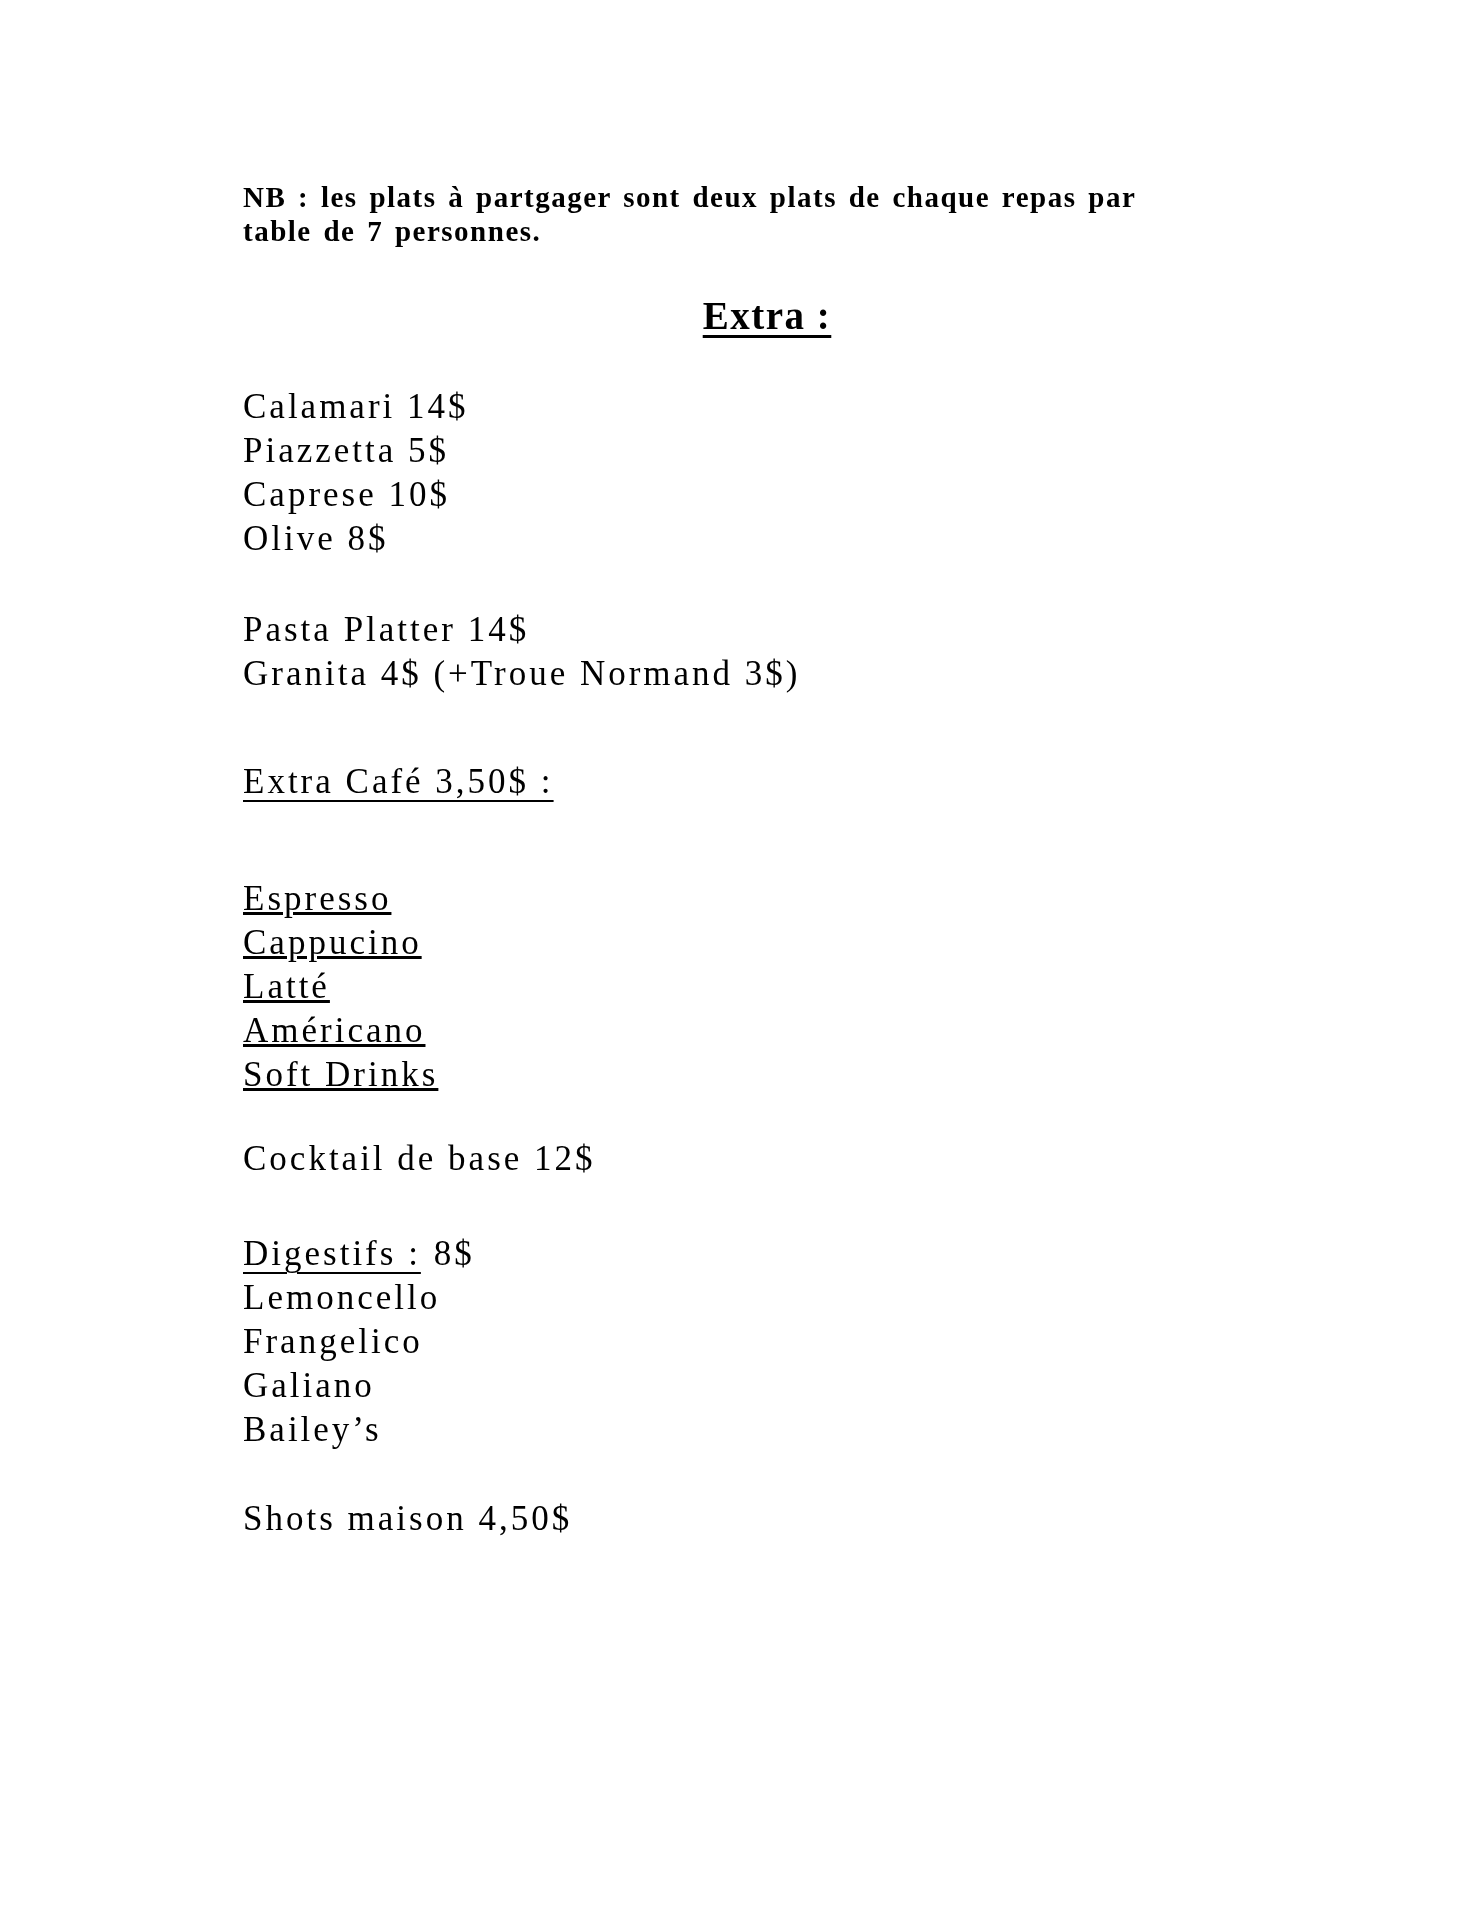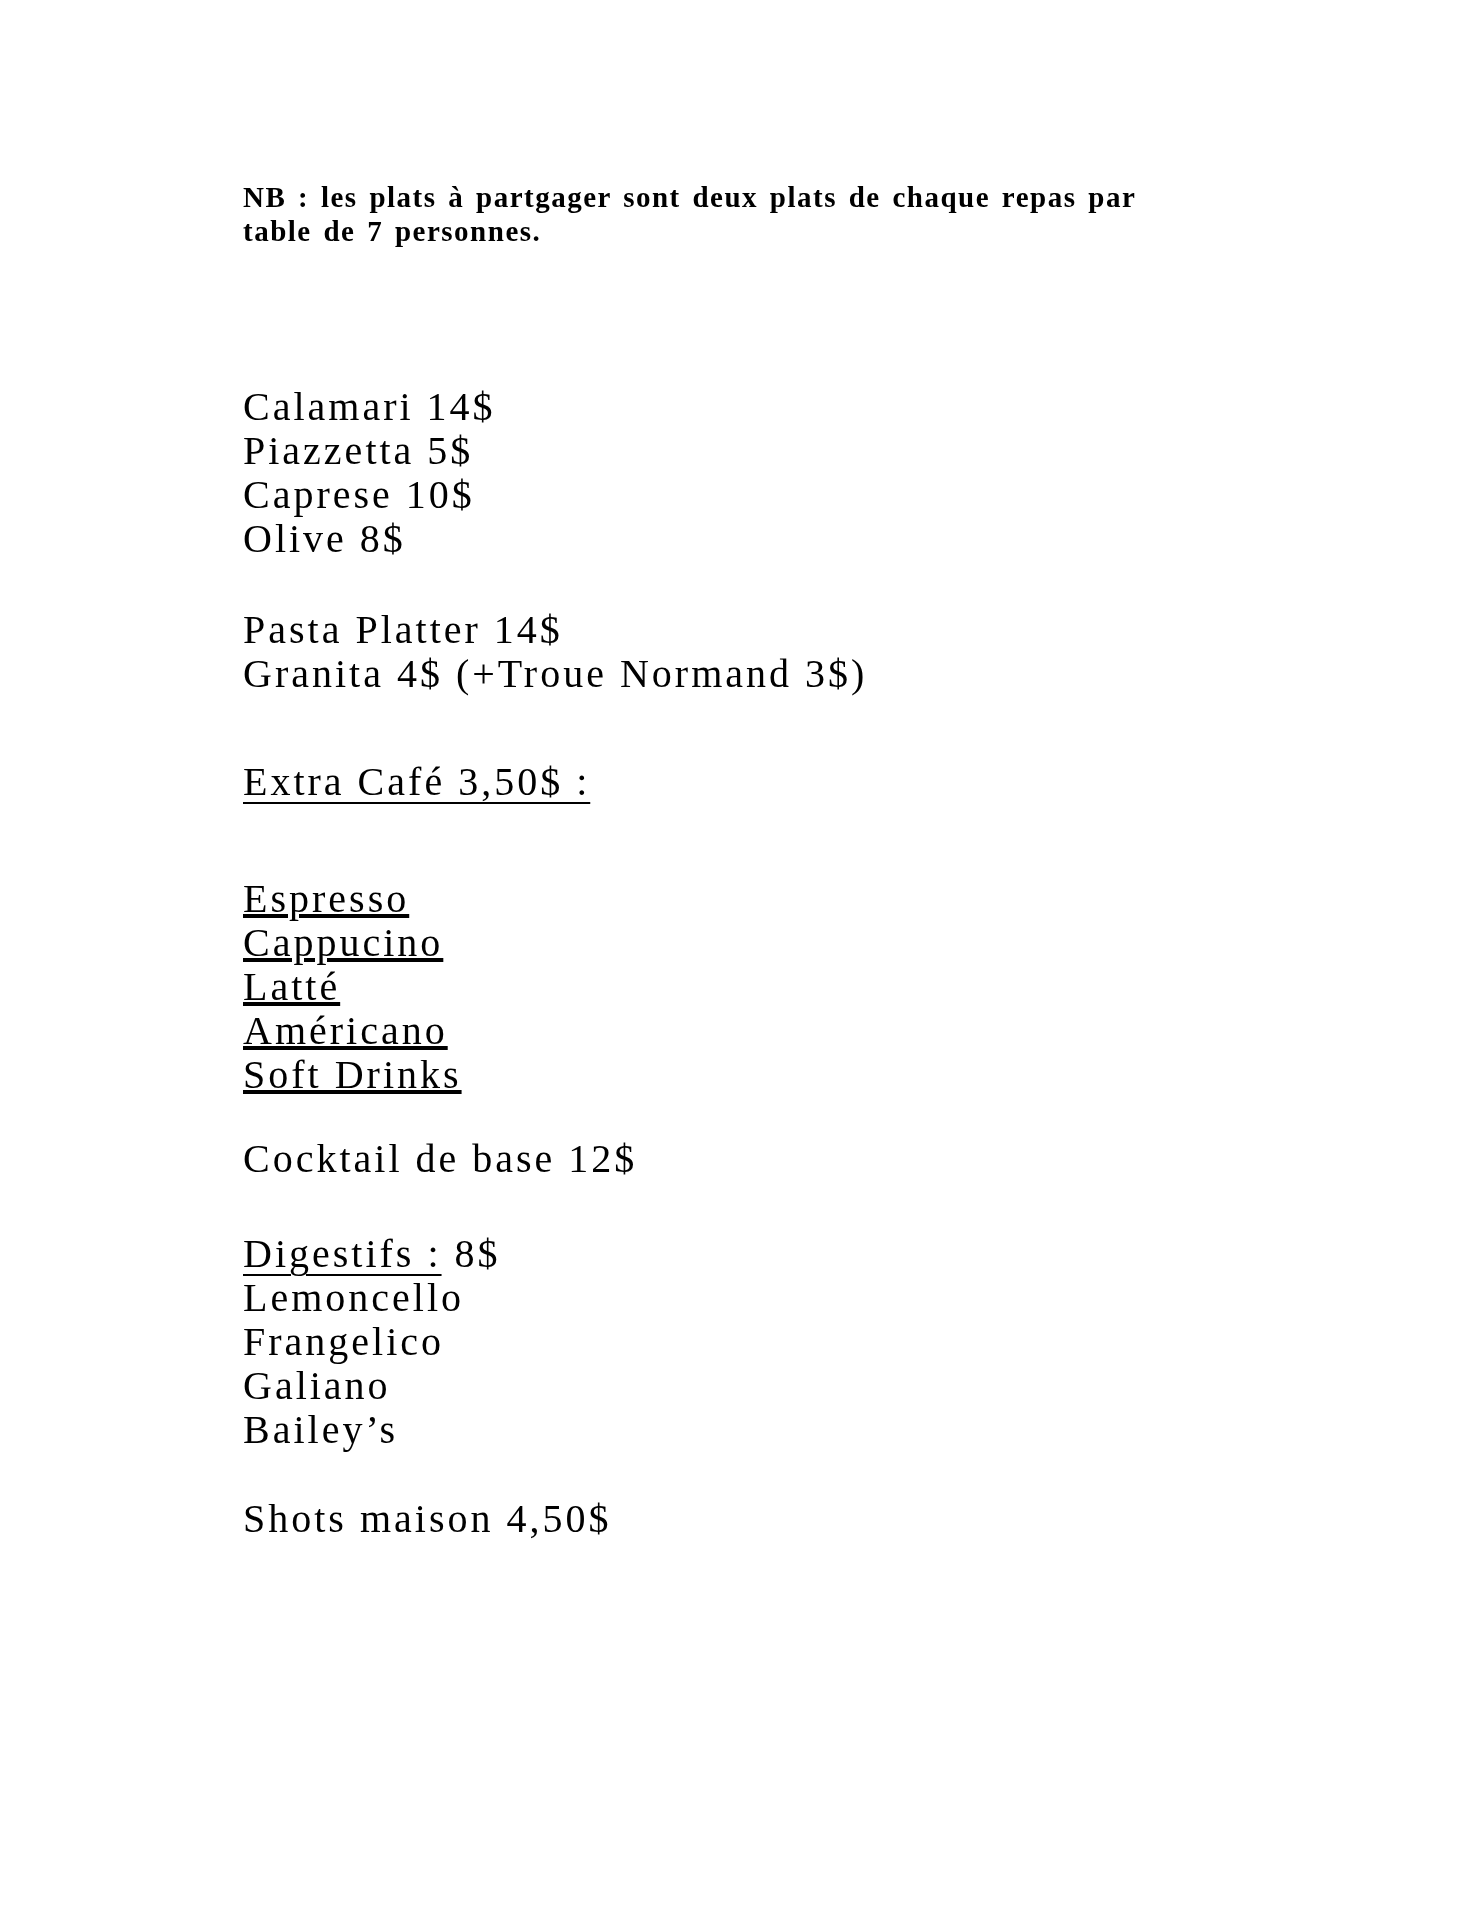--- a/index.html
+++ b/index.html
@@ -43,21 +43,21 @@
   }
   .extra-heading .u {
     text-decoration: underline;
     text-decoration-thickness: 3px;
     text-underline-offset: 6px;
   }
   
   .block {
     position: absolute;
     left: 218px;
-    font-size: 40px;
+    font-size: 35px;
     line-height: 44px;
     letter-spacing: 3px;
     font-weight: normal;
   }
   .u {
     text-decoration: underline;
     text-decoration-thickness: 2px;
     text-underline-offset: 7px;
   }
   .blk-appetizers { top: 385px; }
@@ -72,20 +72,23 @@
 </head>
 <body>
 
 <div class="page">
 
   <div class="note">
     <div>NB : les plats à partgager sont deux plats de chaque repas par</div>
     <div>table de 7 personnes.</div>
   </div>
 
+  <div class="extra-heading">
+    <span class="u">Extra :</span>
+  </div>
 
   <div class="block blk-appetizers">
     <div>Calamari 14$</div>
     <div>Piazzetta 5$</div>
     <div>Caprese 10$</div>
     <div>Olive 8$</div>
   </div>
 
   <div class="block blk-platters">
     <div>Pasta Platter 14$</div>

